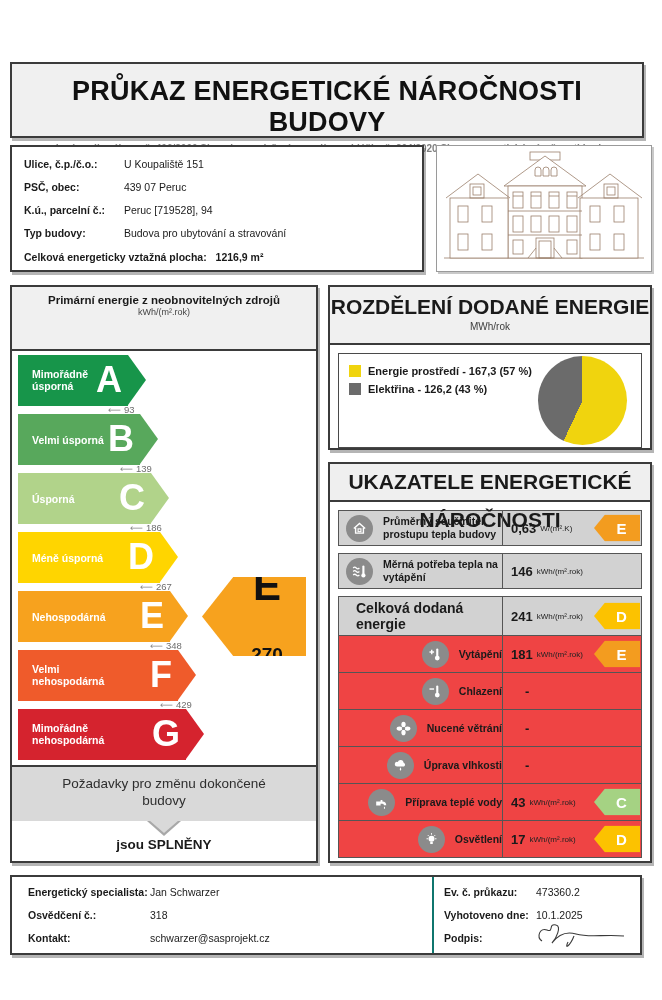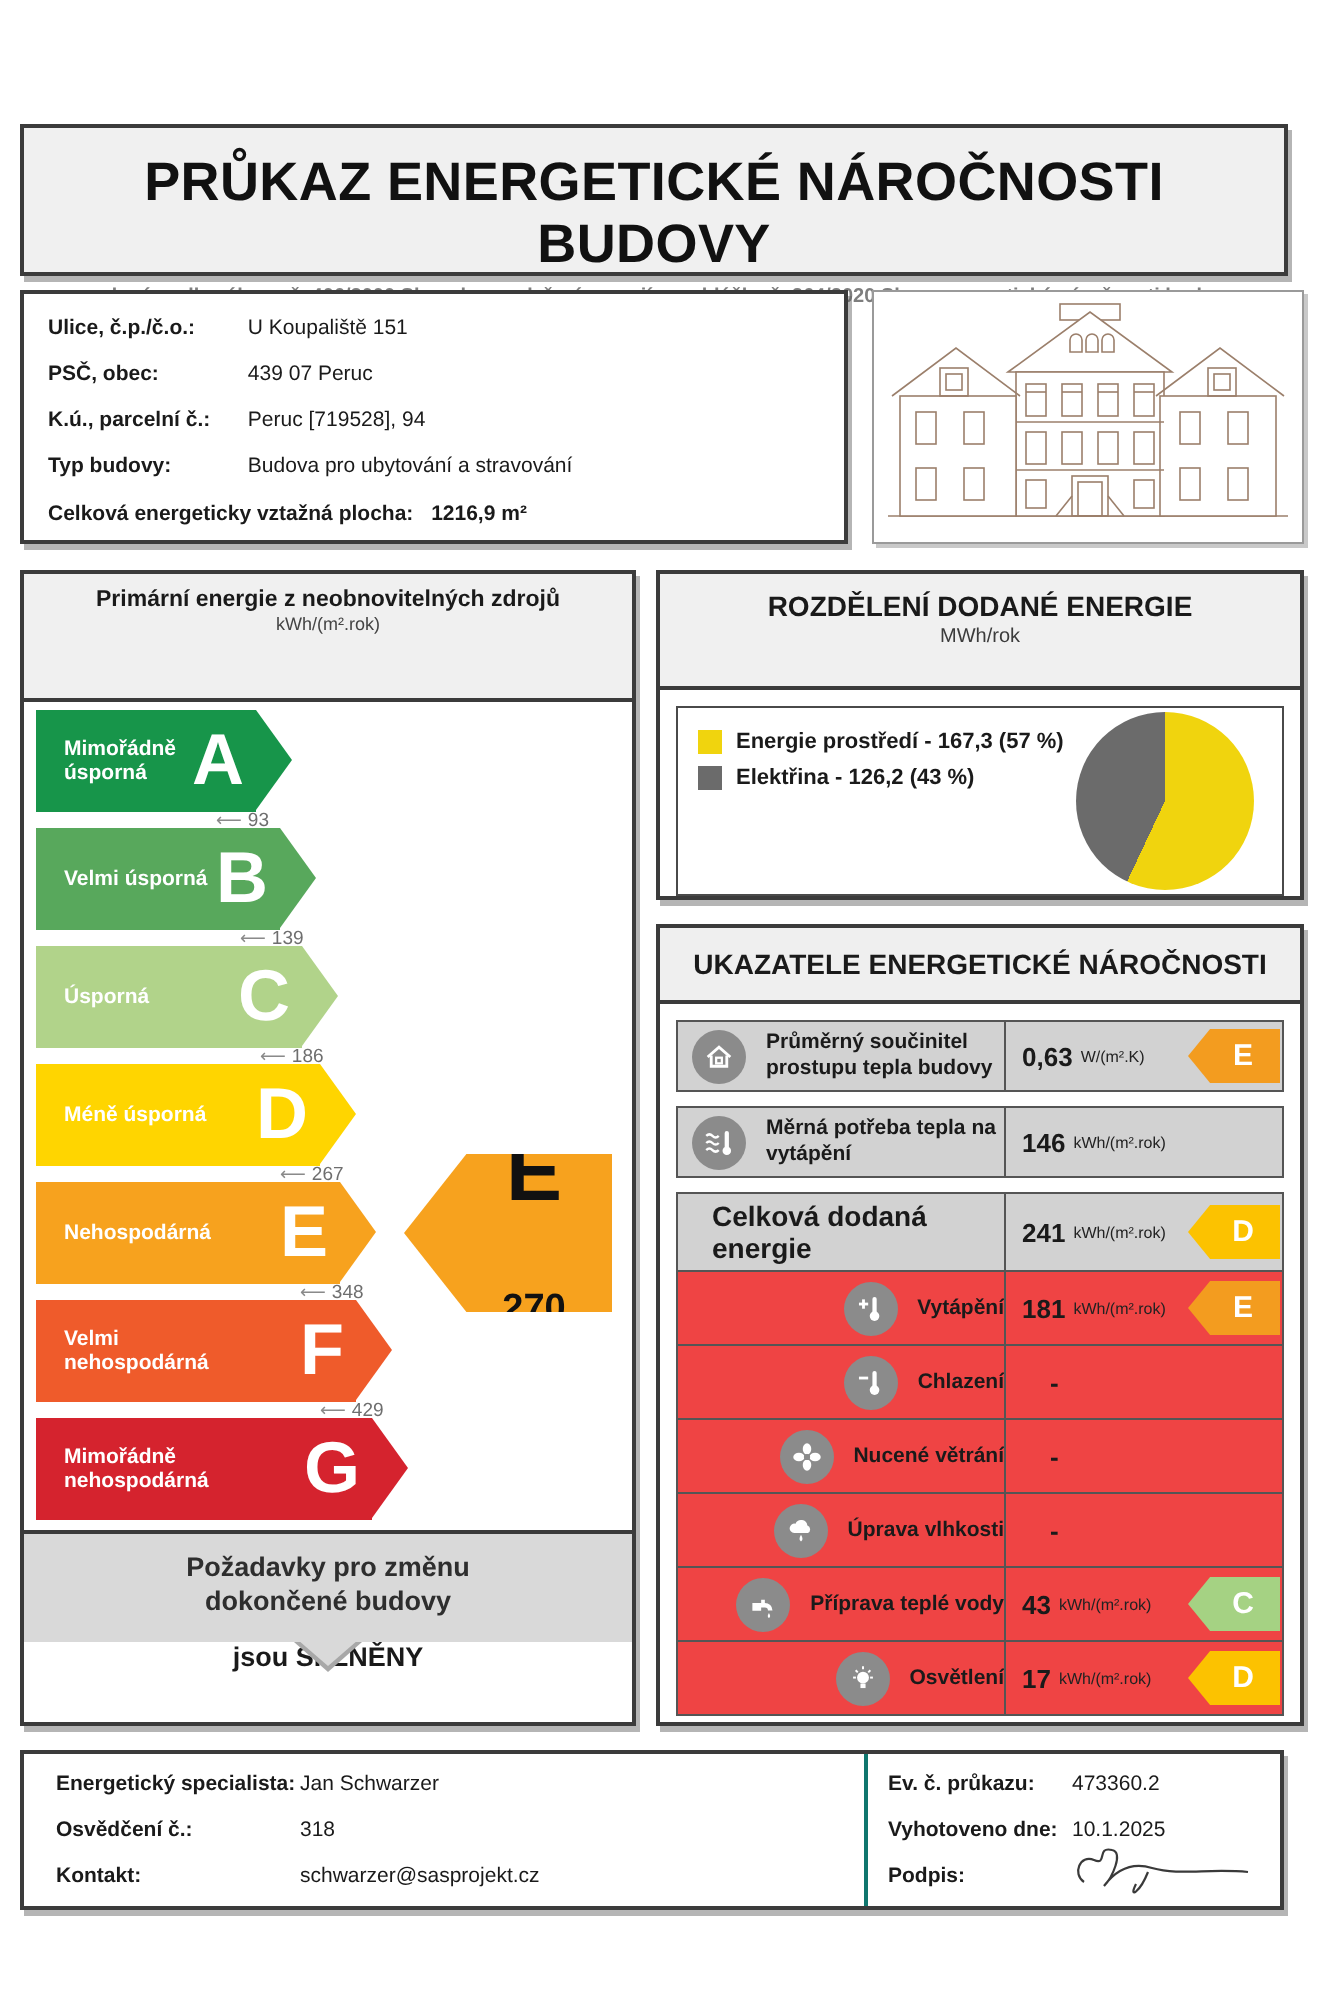--- a/index.html
+++ b/index.html
@@ -47,31 +47,31 @@
   .t0{margin-left:90px}.t1{margin-left:102px}.t2{margin-left:112px}
   .t3{margin-left:122px}.t4{margin-left:132px}.t5{margin-left:142px}
   .current-marker{position:absolute;left:190px;top:226px;width:104px;height:79px;
                   clip-path:polygon(0 50%,30% 0,100% 0,100% 100%,30% 100%);
                   display:flex;flex-direction:column;align-items:center;justify-content:center;
                   padding-left:26px;box-sizing:border-box;color:#111;}
   .cur-letter{font-size:42px;font-weight:bold;line-height:.92;}
   .cur-value{font-size:19px;font-weight:bold;margin-top:39px;}
   .req-box{position:relative;height:56px;background:#d9d9d9;border-top:2px solid #3b3b3b;
            text-align:center;box-sizing:border-box;padding-top:9px;}
-  .req-text{font-size:13.5px;font-weight:bold;color:#2e2e2e;width:210px;margin:0 auto;line-height:1.25;}
+  .req-text{font-size:13.5px;font-weight:normal;color:#2e2e2e;width:210px;margin:0 auto;line-height:1.25;}
   .notch-outline{position:absolute;left:50%;bottom:-15px;transform:translateX(-50%);width:0;height:0;
                  border-left:17px solid transparent;border-right:17px solid transparent;border-top:15px solid #a8a8a8;}
   .notch{position:absolute;left:50%;bottom:-12px;transform:translateX(-50%);width:0;height:0;
          border-left:15px solid transparent;border-right:15px solid transparent;border-top:13px solid #d9d9d9;}
-  .req-status{height:44px;text-align:center;font-size:13.5px;font-weight:bold;padding-top:0;box-sizing:border-box;}
+  .req-status{height:44px;text-align:center;font-size:13.5px;font-weight:bold;padding-top:16px;box-sizing:border-box;}
 
   
   .split-panel{left:328px;top:285px;width:324px;height:165px;}
   .split-header{height:48px;background:#f0f0f0;border-bottom:2px solid #3b3b3b;text-align:center;padding-top:8px;box-sizing:content-box;}
-  .p-title2{font-size:14px;font-weight:bold;}
+  .p-title2{font-size:21px;font-weight:bold;}
   .p-unit2{font-size:10px;color:#3c3c3c;margin-top:2px;}
   .split-content{position:relative;margin:8px;height:95px;border:1px solid #4a4a4a;box-sizing:border-box;}
   .legend{position:absolute;left:10px;top:11px;}
   .legend-item{display:flex;align-items:flex-start;margin-bottom:6px;}
   .swatch{width:12px;height:12px;margin-right:7px;flex:0 0 12px;}
   .legend-label{font-size:11px;font-weight:bold;line-height:1.1;}
   .pie{position:absolute;right:14px;top:2px;width:89px;height:89px;border-radius:50%;}
 
   
   .ind-panel{left:328px;top:462px;width:324px;height:401px;}

